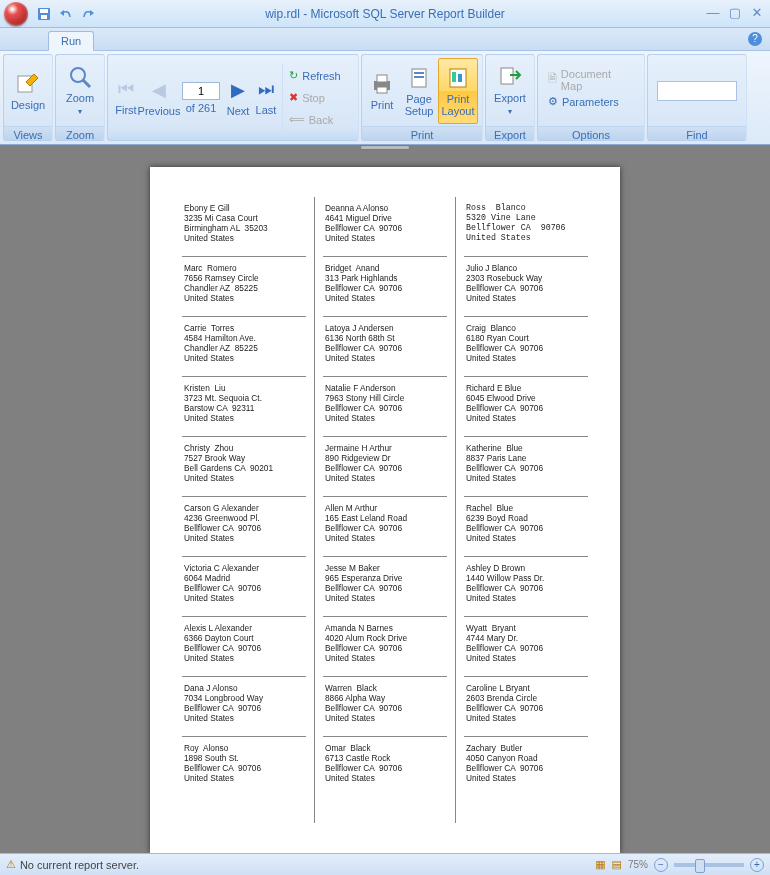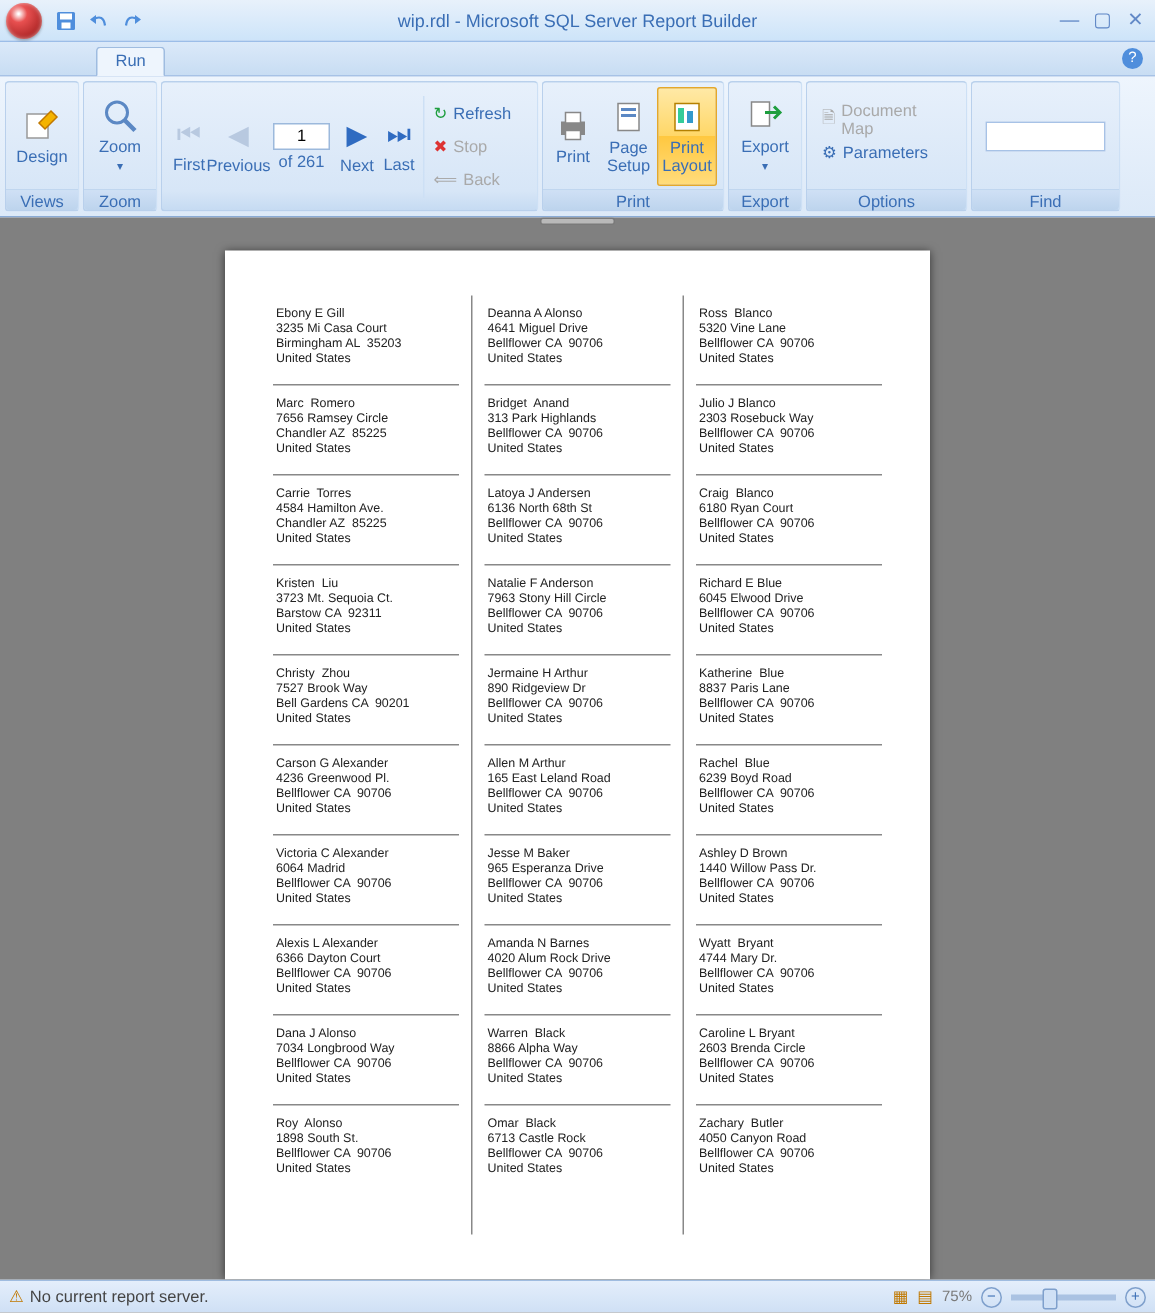--- a/index.html
+++ b/index.html
@@ -35,21 +35,21 @@
   .winctrl { position:absolute; right:6px; top:5px; display:flex; gap:8px; color:#6289c7; font-size:13px; }
   .winctrl span { width:14px; text-align:center; cursor:default; }
 
   
   .tabrow {
     height: 23px;
     background: linear-gradient(to bottom, #dbe9f9, #c8ddf3);
     border-bottom: 1px solid #a7c2e6;
     display:flex;
     align-items:end;
-    padding-left:64px;
+    padding-left:48px;
     position:relative;
   }
   .tab {
     padding: 3px 12px 3px;
     background: #eef5fd;
     border: 1px solid #9fbce0;
     border-bottom: 1px solid #eef5fd;
     border-radius: 3px 3px 0 0;
     color:#3a6eb5;
     margin-bottom:-1px;
@@ -411,21 +411,21 @@
         <div class="cell" style="white-space: pre;">Warren  Black
 8866 Alpha Way
 Bellflower CA  90706
 United States</div>
         <div class="cell" style="white-space: pre;">Omar  Black
 6713 Castle Rock
 Bellflower CA  90706
 United States</div>
       </div>
       <div class="col">
-        <div class="cell" style="white-space: pre;">Ross  Blanco
+        <div class="cell" style="white-space: pre; font-family: Liberation Mono, monospace;">Ross  Blanco
 5320 Vine Lane
 Bellflower CA  90706
 United States</div>
         <div class="cell" style="white-space: pre;">Julio J Blanco
 2303 Rosebuck Way
 Bellflower CA  90706
 United States</div>
         <div class="cell" style="white-space: pre;">Craig  Blanco
 6180 Ryan Court
 Bellflower CA  90706

